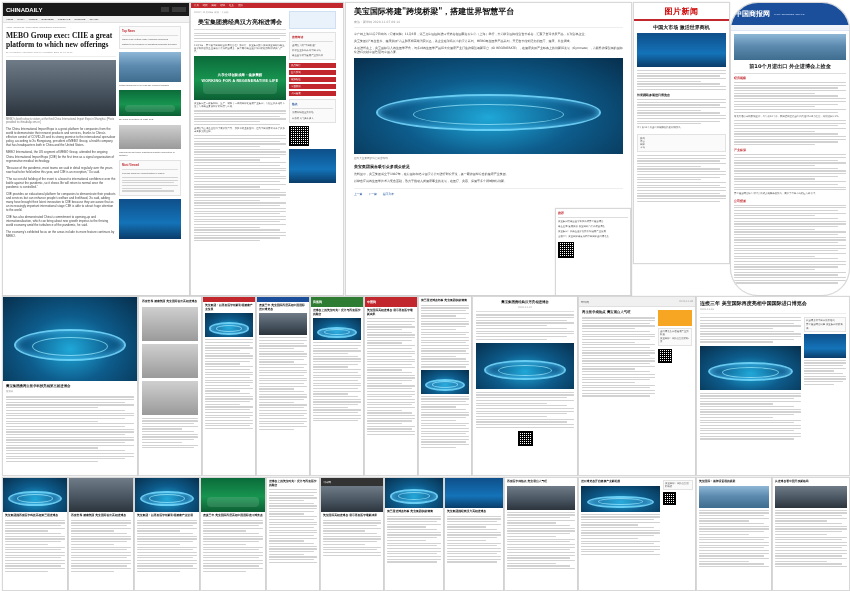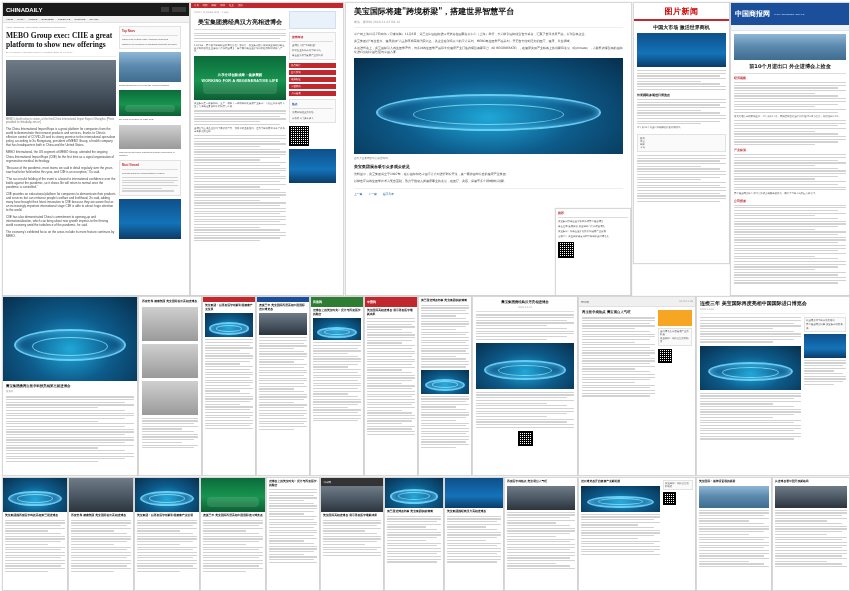--- a/index.html
+++ b/index.html
@@ -71,21 +71,21 @@
       <span style="font-size:2.4px;color:#333;">BUSINESS</span>
       <span style="font-size:2.4px;color:#333;">LIFESTYLE</span>
       <span style="font-size:2.4px;color:#333;">CULTURE</span>
       <span style="font-size:2.4px;color:#333;">TRAVEL</span>
     </div>
 
     <div style="display:flex;padding:3px;gap:3px;">
 
       <div style="width:110px;">
         <div style="font-size:2.4px;color:#888;">Home / Business / Third China International Import Expo</div>
-        <div style="font-size:7.5px;font-weight:bold;color:#111;line-height:1.15;margin:3px 0 2px;font-family:'Liberation Serif',serif;">MEBO Group exec: CIIE a great platform to show new offerings</div>
+        <div style="font-size:7.5px;font-weight:bold;color:#111;line-height:1.15;margin:3px 0 2px;font-family:'Liberation Serif',serif;">MEBO Group exec: CIIE a great platform to which new offerings</div>
         <div style="font-size:2.4px;color:#999;border-bottom:1px solid #eee;padding-bottom:2px;">By Liu Zhihua | chinadaily.com.cn | Updated: 2020-11-07 17:00</div>
 
         <div class="photo crowd" style="height:56px;margin:3px 0 2px;"></div>
         <div class="cap">MEBO's booth attracts visitors at the third China International Import Expo in Shanghai. [Photo provided to chinadaily.com.cn]</div>
 
         <div style="margin-top:3px;">
           <div class="tiny">The China International Import Expo is a great platform for companies from the world to demonstrate their newest products and services, thanks to China's effective control of COVID-19 and its strong promise to the international open-door policy, according to Xu Rongxiang, president of MEBO Group, a health company that has headquarters both in China and the United States.</div>
           <div class="tiny" style="margin-top:3px;">MEBO International, the US segment of MEBO Group, attended the ongoing China International Import Expo (CIIE) for the first time as a signal organization of regenerative medical technology.</div>
           <div class="tiny" style="margin-top:3px;">"Because of the pandemic, most teams we said in detail regularly over the years now had to be held online this year, and CIIE is an exception," Xu said.</div>
           <div class="tiny" style="margin-top:3px;">"The successful holding of the event is a boost to international confidence over the battle against the pandemic, so it shows life will return to normal once the pandemic is controlled."</div>
@@ -328,21 +328,21 @@
           <i></i>
           <i></i>
           <i></i>
           <i></i>
           <i></i>
           <i></i>
         </span>
     </div>
   </div>
 
-  <div class="card" style="left:730px;top:2px;width:118px;height:292px;">
+  <div class="card" style="left:730px;top:2px;width:118px;height:292px;border-radius:28px;">
     <div class="bluebar" style="height:22px;display:flex;align-items:center;padding:0 4px;gap:4px;">
       <span class="cn" style="font-size:7px;color:#fff;font-weight:bold;">中国商报网</span>
       <span style="font-size:2.4px;color:#cfe0ff;">CHINA BUSINESS HERALD</span>
     </div>
     <div style="height:5px;background:#f0f4fa;border-bottom:1px solid #dde6f2;"></div>
     <div style="padding:3px;">
       <div class="photo street" style="height:26px;"></div>
       <div class="cn hd-cn" style="font-size:5.2px;margin:3px 0;text-align:center;">前10个月进出口 外企进博会上捡金</div>
       <div class="rule"></div>
       <div style="display:flex;gap:3px;">

